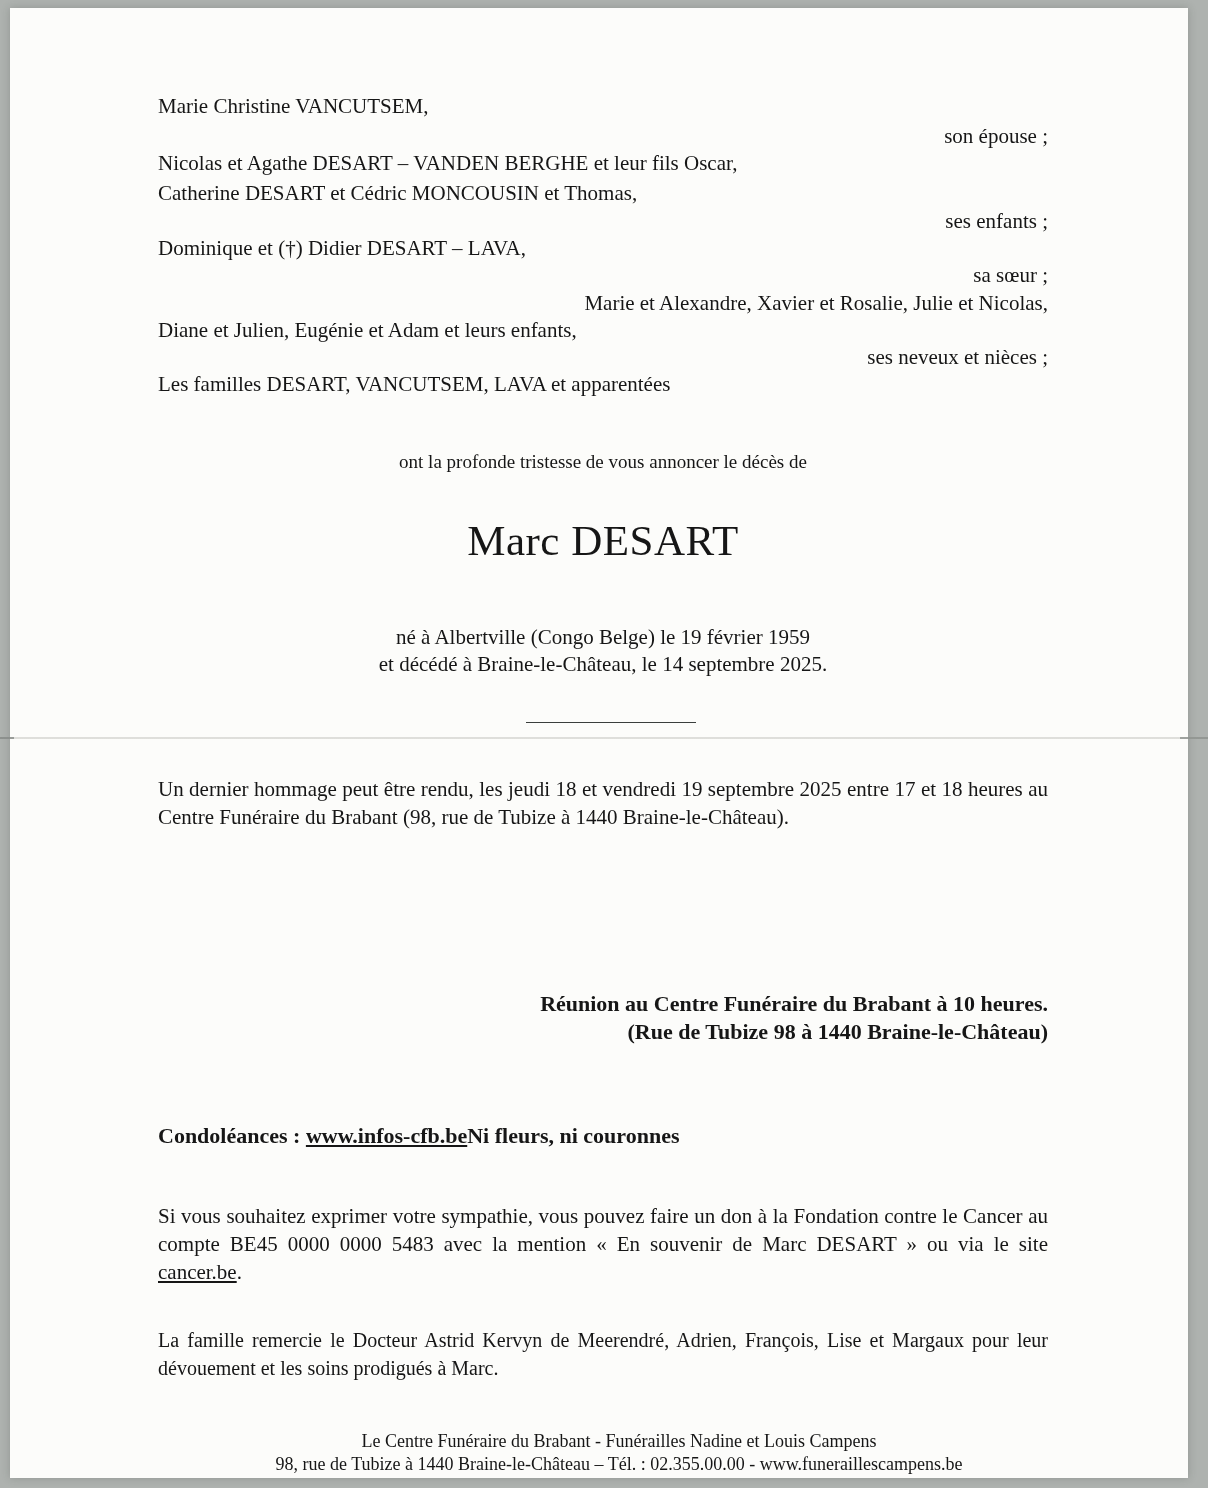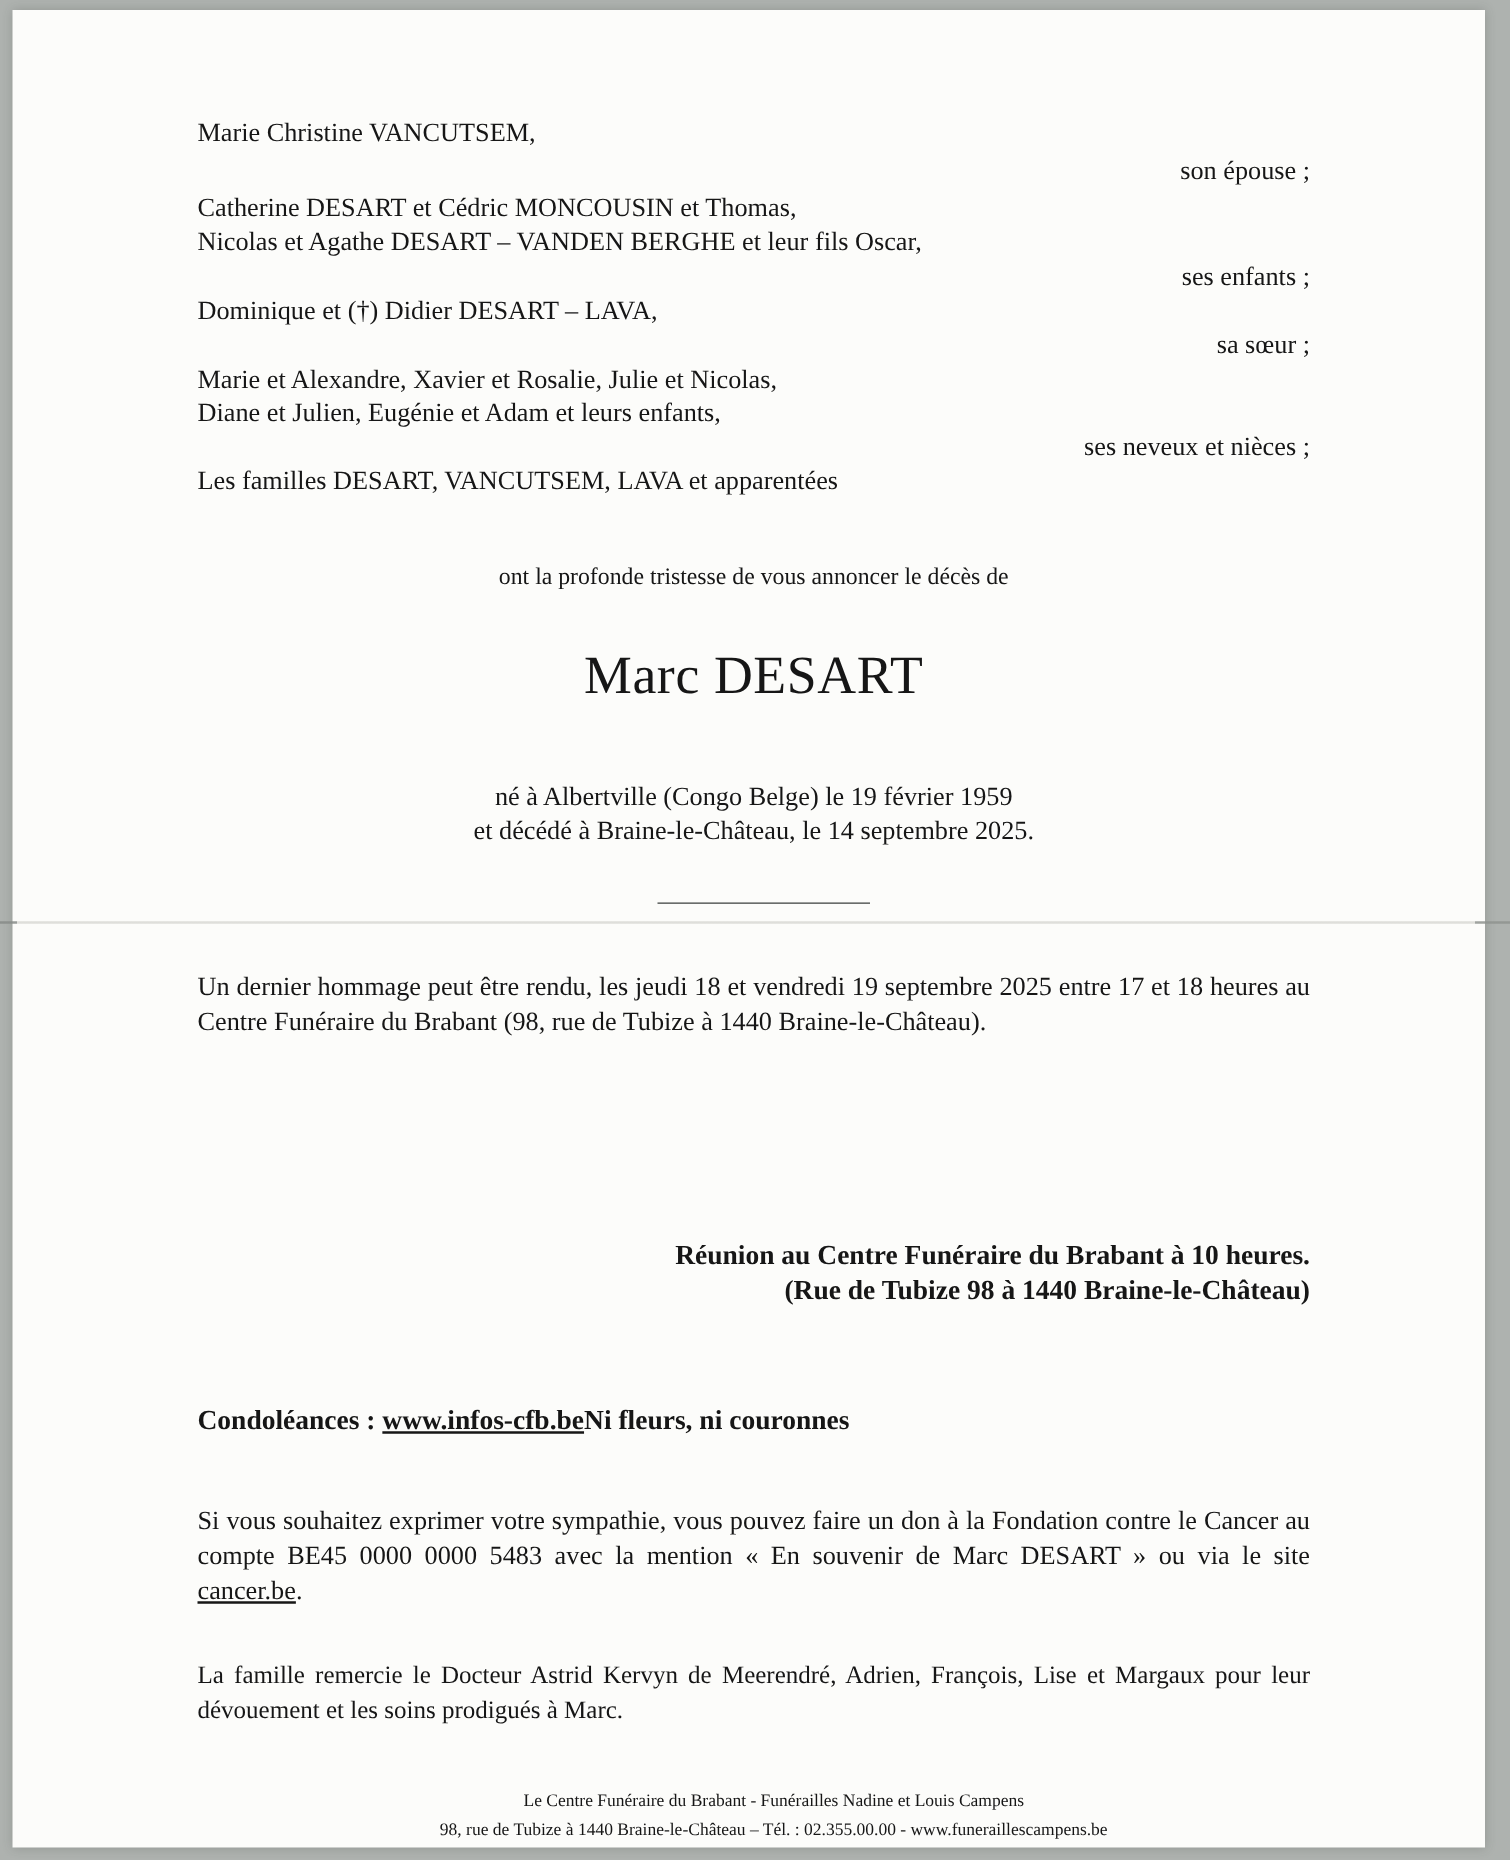--- a/index.html
+++ b/index.html
@@ -35,37 +35,37 @@
     position:absolute;left:0;top:737px;width:1208px;height:2px;
     background:linear-gradient(to right,#878b88 0px,#878b88 14px,#d9d9d5 14px,#d9d9d5 1180px,#8f938f 1180px,#8f938f 1208px);
     opacity:.85;
   }
   .para{font-size:21px;line-height:28px;text-align:justify;}
   .para b{font-weight:bold;}
   .meeting{font-size:22px;line-height:28px;font-weight:bold;text-align:right;}
   .cond-row{display:flex;justify-content:flex-start;align-items:baseline;font-size:22px;font-weight:bold;}
   .u{text-decoration:underline;}
   .thanks{font-size:20px;line-height:28px;text-align:justify;}
-  .footer{font-size:14px;line-height:23px;text-align:center;}
+  .footer{font-size:18px;line-height:23px;text-align:center;}
 </style>
 </head>
 <body>
 
 <div class="scan">
   <div class="page">
 
     <div class="abs" style="top:85px;">
       <div class="fam-line">Marie Christine VANCUTSEM,</div>
       <div class="fam-rel" style="margin-top:3px;">son épouse ;</div>
+      <div class="fam-line">Nicolas et Agathe DESART – VANDEN BERGHE et leur fils Oscar,</div>
       <div class="fam-line" style="margin-top:3px;">Catherine DESART et Cédric MONCOUSIN et Thomas,</div>
-      <div class="fam-line">Nicolas et Agathe DESART – VANDEN BERGHE et leur fils Oscar,</div>
       <div class="fam-rel" style="margin-top:1px;">ses enfants ;</div>
       <div class="fam-line">Dominique et (†) Didier DESART – LAVA,</div>
       <div class="fam-rel">sa sœur ;</div>
-      <div class="fam-line" style="margin-top:1px;">Marie et Alexandre, Xavier et Rosalie, Julie et Nicolas,</div>
+      <div class="fam-line" style="margin-top:1px;text-align:right;">Marie et Alexandre, Xavier et Rosalie, Julie et Nicolas,</div>
       <div class="fam-line">Diane et Julien, Eugénie et Adam et leurs enfants,</div>
       <div class="fam-rel">ses neveux et nièces ;</div>
       <div class="fam-line">Les familles DESART, VANCUTSEM, LAVA et apparentées</div>
     </div>
 
     <div class="abs center intro-line" style="top:440px;">ont la profonde tristesse de vous annoncer le décès de</div>
     <div class="abs center deceased" style="top:510px;">Marc DESART</div>
     <div class="abs center dates" style="top:616px;">
       <div>né à Albertville (Congo Belge) le 19 février 1959</div>
       <div>et décédé à Braine-le-Château, le 14 septembre 2025.</div>

